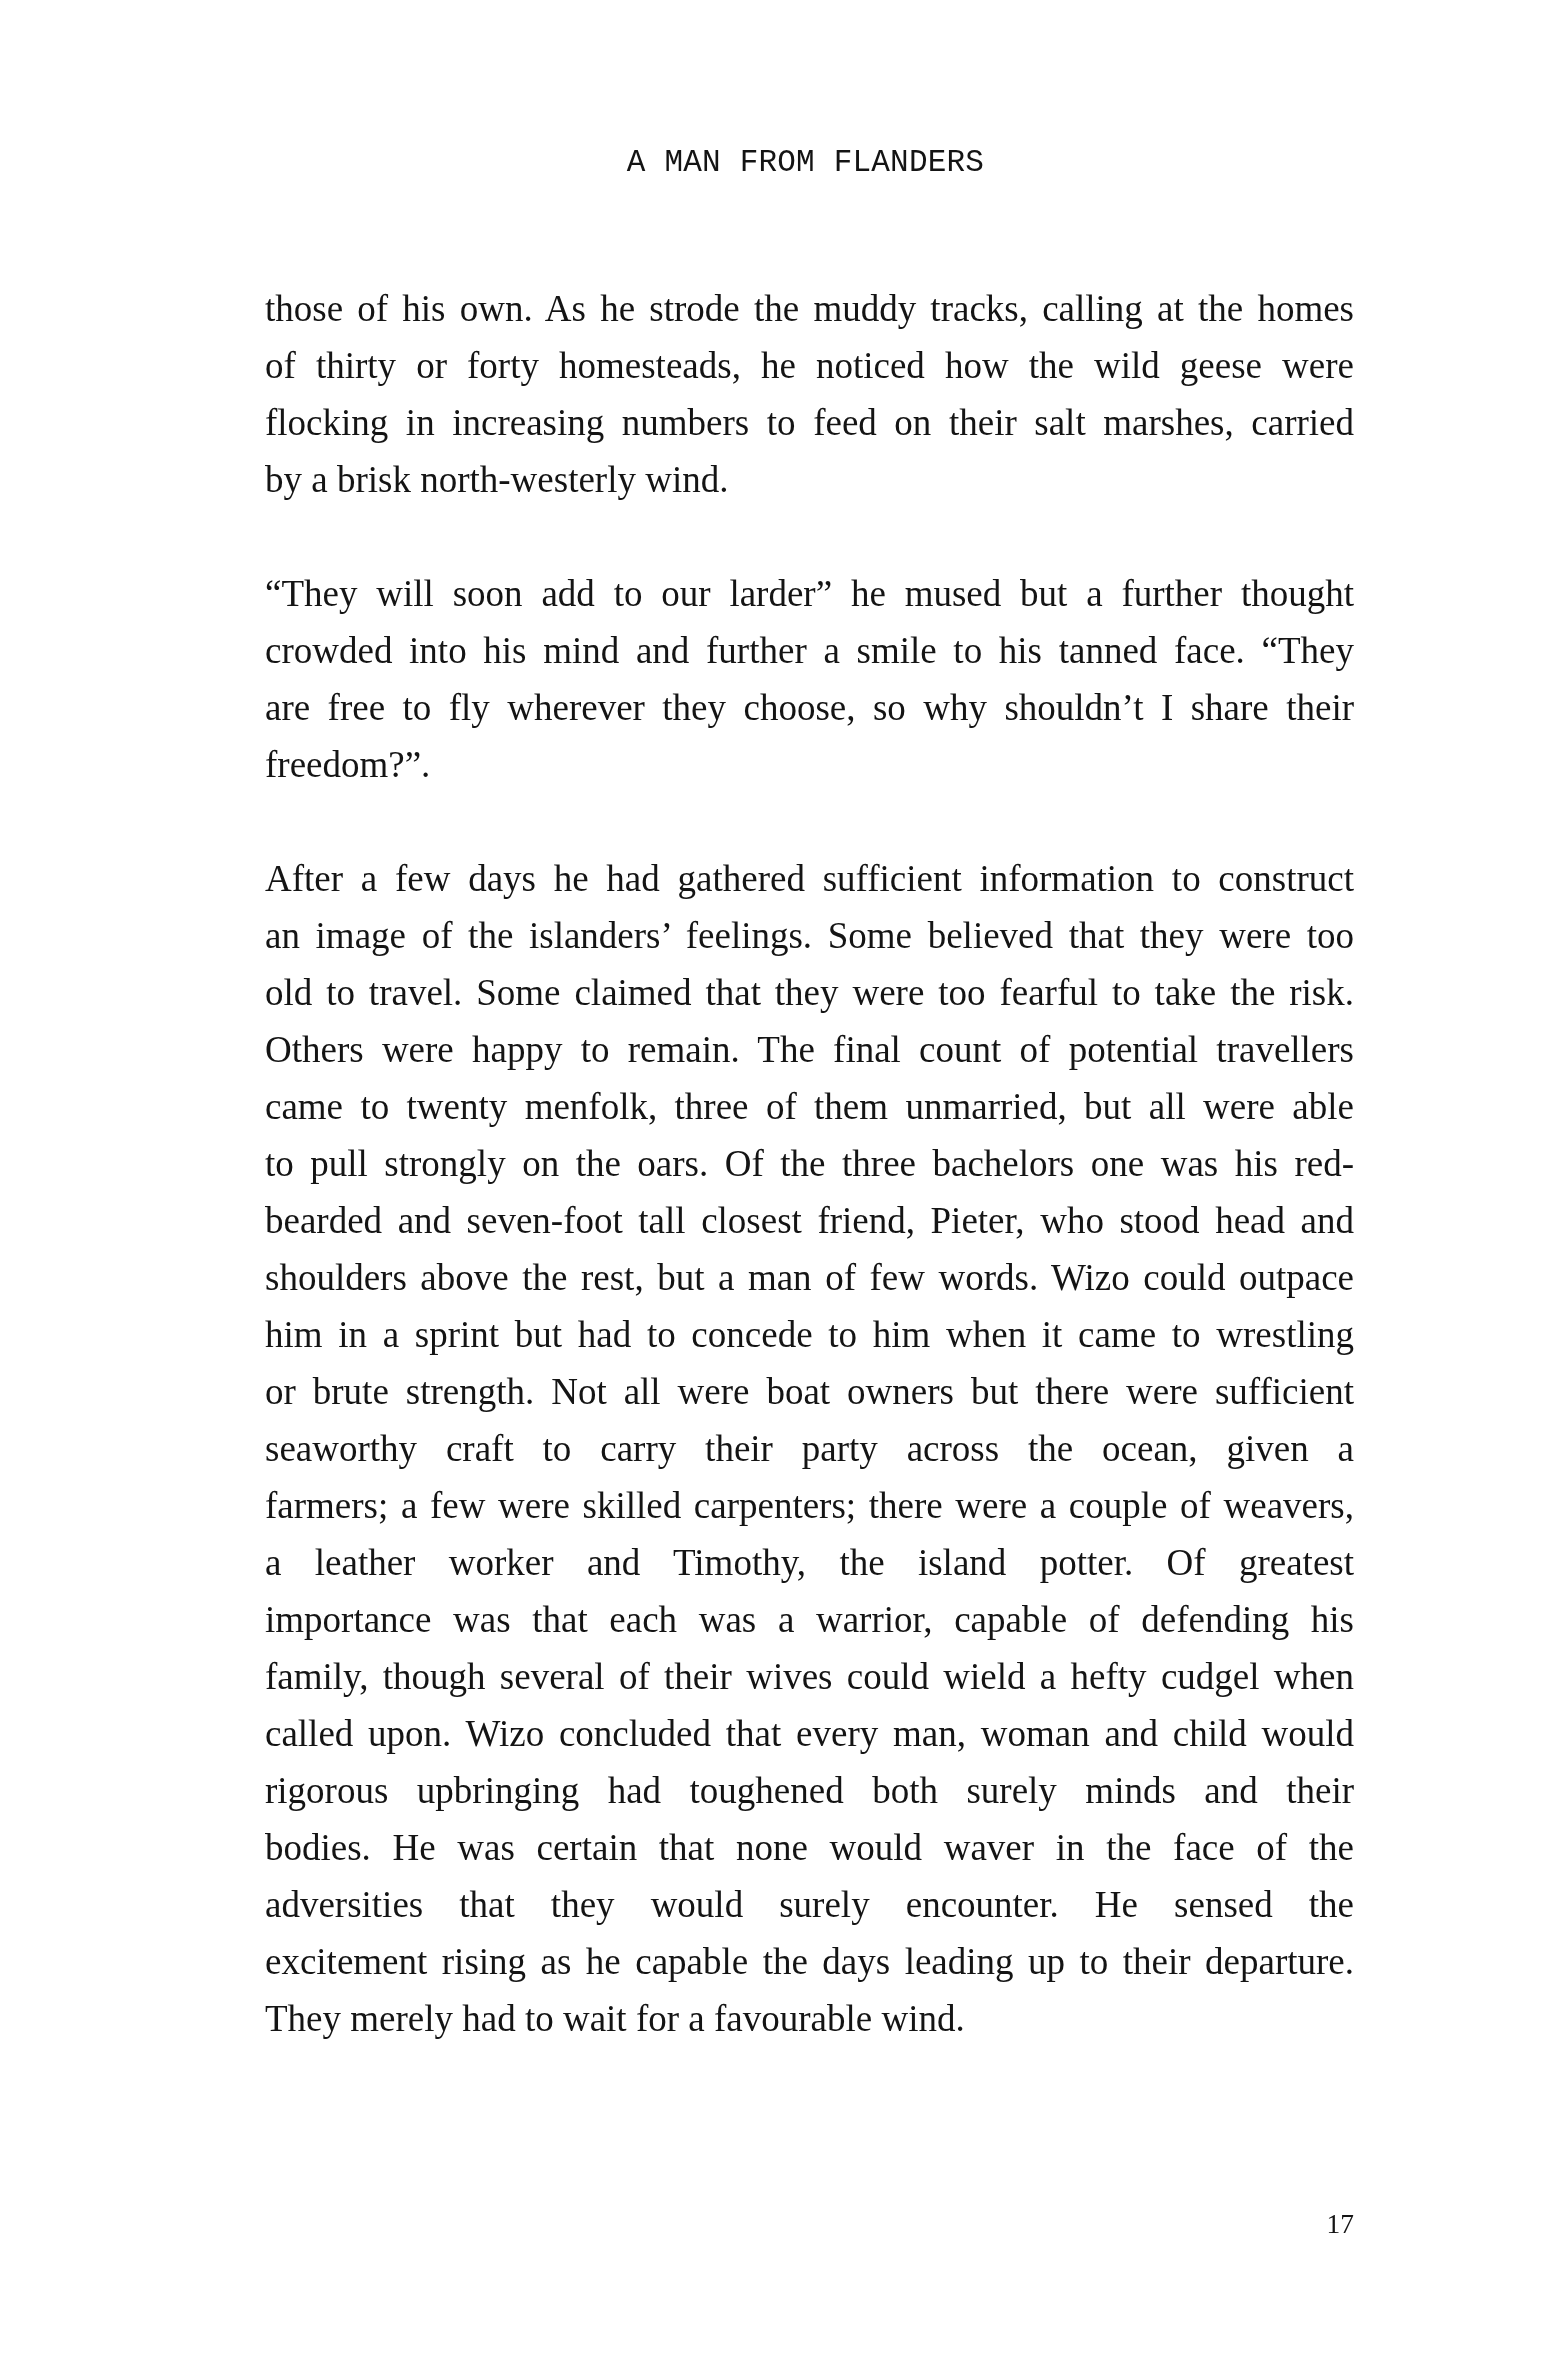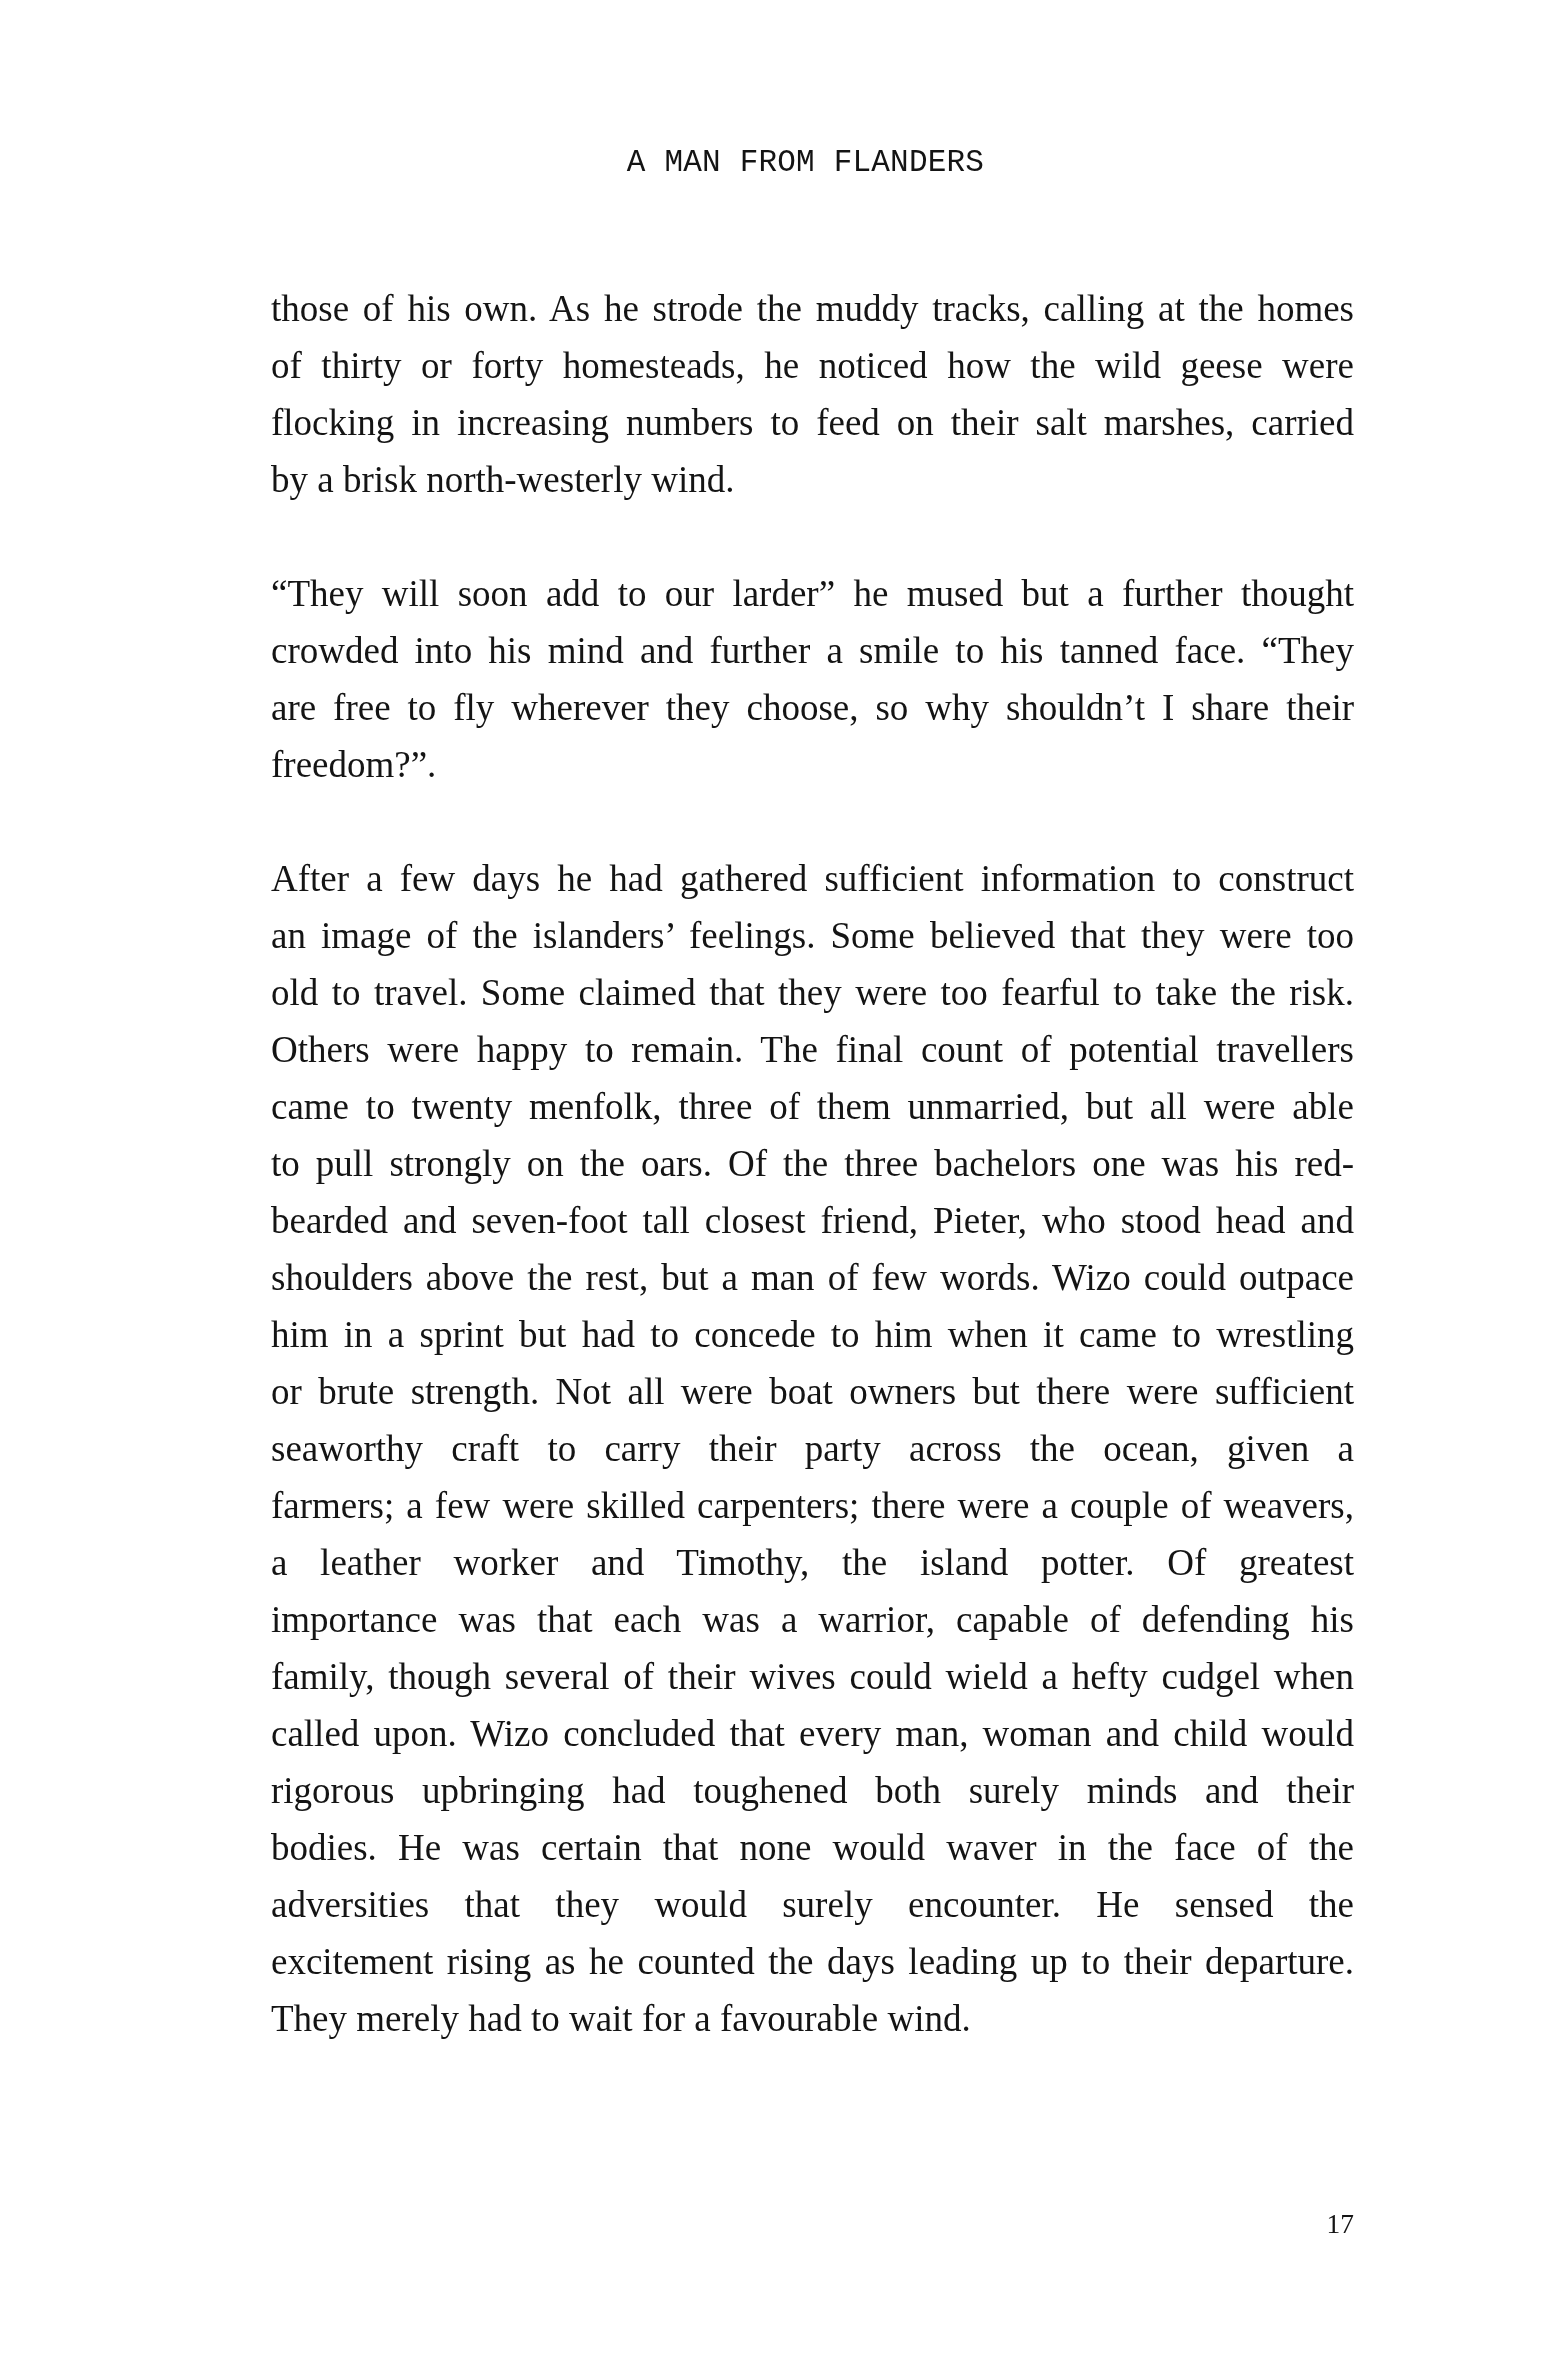--- a/index.html
+++ b/index.html
@@ -30,21 +30,21 @@
   }
   .text-block {
     position: absolute;
     left: 257px;
     top: 280px;
     width: 1097px;
     font-size: 37px;
     line-height: 57px;
   }
   .para {
-    margin: 0 0 57px 14px;
+    margin: 0 0 57px 8px;
   }
   .para:last-child {
     margin-bottom: 0;
   }
   .line {
     display: block;
     height: 57px;
     white-space: nowrap;
     text-align: justify;
     text-align-last: justify;
@@ -95,19 +95,19 @@
     <span class="line">or brute strength. Not all were boat owners but there were sufficient</span>
     <span class="line">seaworthy craft to carry their party across the ocean, given a</span>
     <span class="line">farmers; a few were skilled carpenters; there were a couple of weavers,</span>
     <span class="line">a leather worker and Timothy, the island potter. Of greatest</span>
     <span class="line">importance was that each was a warrior, capable of defending his</span>
     <span class="line">family, though several of their wives could wield a hefty cudgel when</span>
     <span class="line">called upon. Wizo concluded that every man, woman and child would</span>
     <span class="line">rigorous upbringing had toughened both surely minds and their</span>
     <span class="line">bodies. He was certain that none would waver in the face of the</span>
     <span class="line">adversities that they would surely encounter. He sensed the</span>
-    <span class="line">excitement rising as he counted the days leading up to their departure.</span>
+    <span class="line">excitement rising as he capable the days leading up to their departure.</span>
     <span class="line last">They merely had to wait for a favourable wind.</span>
   </p>
 </div>
 
 <div class="folio">17</div>
 
 
 </body></html>

